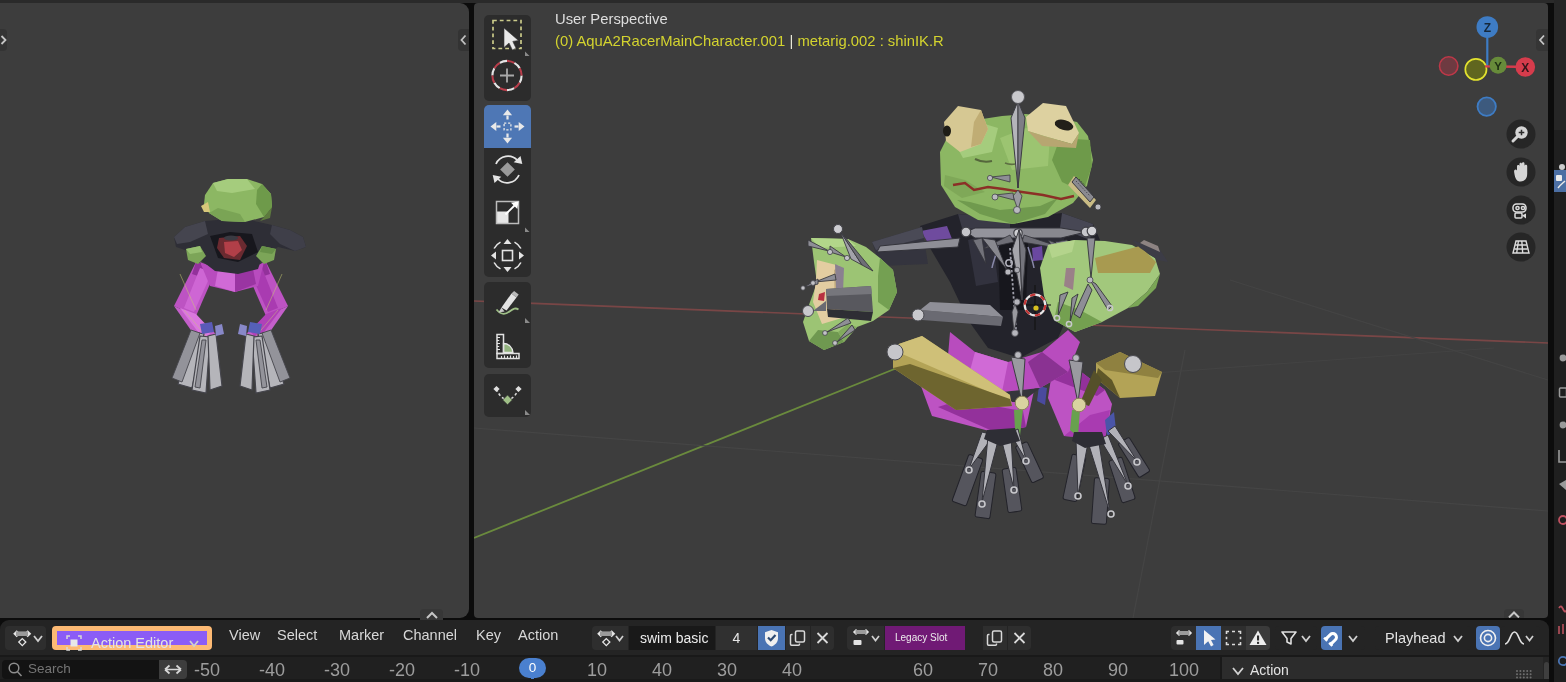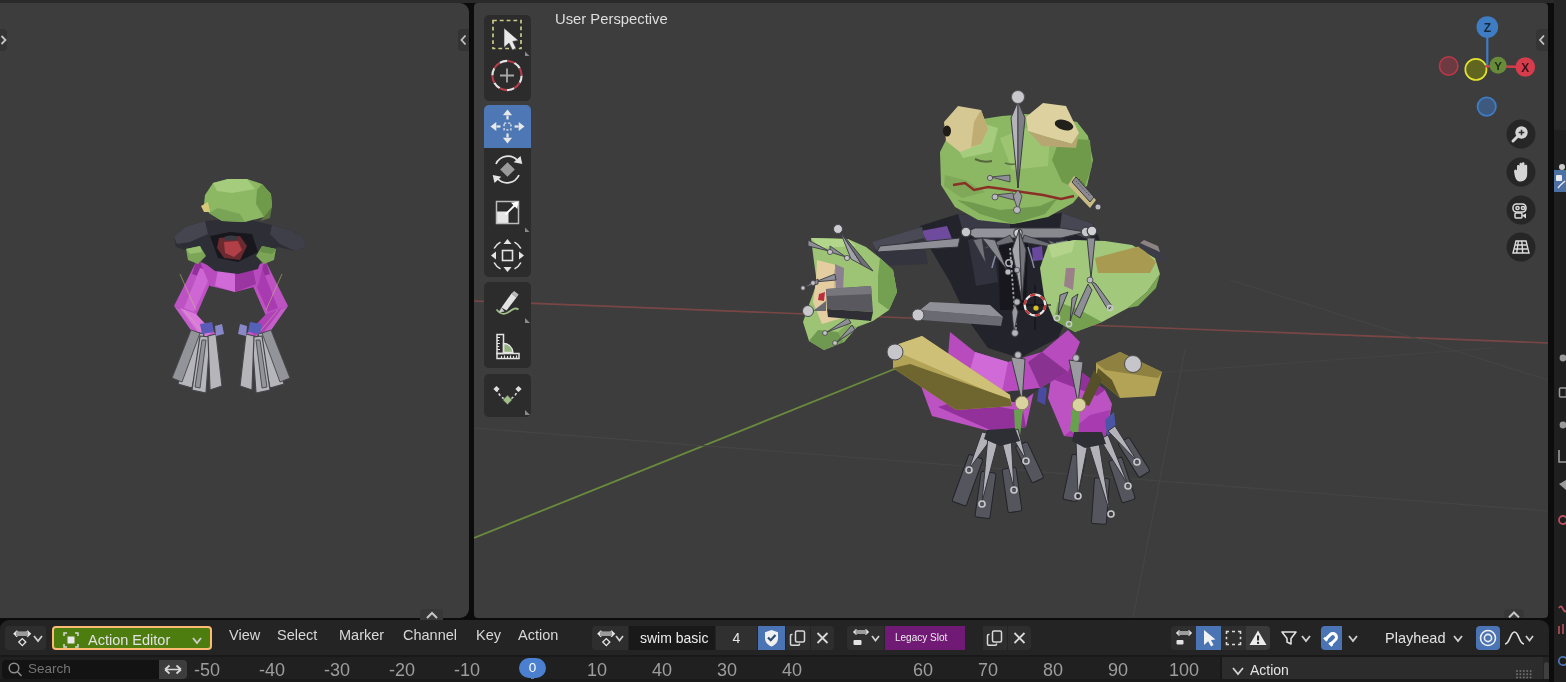--- a/index.html
+++ b/index.html
@@ -100,20 +100,21 @@
   <svg class="abs" style="left:0;top:0;" width="1074" height="615" viewBox="0 0 1074 615">
     <line x1="0" y1="298" x2="1074" y2="340" stroke="#8e4a4a" stroke-width="1.6" opacity="0.75"></line>
     <line x1="0" y1="535" x2="423" y2="365" stroke="#6d8f3d" stroke-width="1.8" opacity="0.95"></line>
     <line x1="0" y1="425" x2="1074" y2="508" stroke="#454545" stroke-width="1.2"></line>
     <line x1="659" y1="615" x2="711" y2="347" stroke="#454545" stroke-width="1.2"></line>
     <line x1="756" y1="277" x2="1074" y2="377" stroke="#444444" stroke-width="1.1"></line>
     <line x1="640" y1="373" x2="1020" y2="345" stroke="#434343" stroke-width="1.1"></line>
   </svg>
 
   <div class="abs" style="left:81px;top:8px;font-size:14.8px;color:#dedede;">User Perspective</div>
+  <div class="abs" style="left:81px;top:30px;font-size:14.8px;color:#d3d32f;">(0) AquA2RacerMainCharacter.001 <span style="color:#e8e8d8">|</span> metarig.002 : shinIK.R</div>
 
   <div class="abs" id="frogmain" style="left:286px;top:77px;">
   <svg width="440" height="460" viewBox="0 0 440 460">
 
     <g fill="#55555d" stroke="#23232a" stroke-width="1">
       <rect x="200" y="375" width="15" height="50" rx="2" transform="rotate(20 207 400)"></rect>
       <rect x="218" y="392" width="15" height="46" rx="2" transform="rotate(8 225 415)"></rect>
       <rect x="245" y="388" width="14" height="44" rx="2" transform="rotate(-8 252 410)"></rect>
       <rect x="263" y="362" width="13" height="40" rx="2" transform="rotate(-25 270 382)"></rect>
       <rect x="308" y="375" width="14" height="46" rx="2" transform="rotate(12 315 395)"></rect>
@@ -491,21 +492,21 @@
         <g transform="translate(8,4)">
           <rect x="1.2" y="1.2" width="5" height="5" transform="rotate(45 3.7 3.7)" fill="#e4e4e4"></rect>
           <rect x="12.2" y="1.2" width="5" height="5" transform="rotate(45 14.7 3.7)" fill="#e4e4e4"></rect>
           <rect x="3" y="1.4" width="12" height="4.6" fill="#9b9b9b"></rect>
           <rect x="6.8" y="9.6" width="5" height="5" transform="rotate(45 9.3 12.1)" fill="none" stroke="#e4e4e4" stroke-width="1.3"></rect>
         </g>
         <path d="M29 10 l4 5 l4 -5" stroke="#cfcfcf" stroke-width="1.8" fill="none"></path>
       </svg>
   </div>
 
-  <div class="widget" style="left:52px;width:160px;background:#4d7c0f;border:2px solid #fdba74;box-sizing:border-box;text-align:center;">
+  <div class="widget" style="left:52px;width:160px;background:#8b5cf6;border:5px solid #fdba74;box-sizing:border-box;text-align:center;">
     <svg width="24" height="22" style="position:absolute;left:6px;top:1px;">
         <g stroke="#d8d8d8" stroke-width="1.5" fill="none">
           <path d="M4 7 L4 4 L7 4 M15 4 L18 4 L18 7 M18 15 L18 18 L15 18 M7 18 L4 18 L4 15"></path>
           <rect x="7.5" y="7.5" width="7" height="7" fill="#e8e8e8" stroke="none"></rect>
         </g>
       </svg>
     <span style="position:absolute;left:34px;top:4px;font-size:14.5px;color:#e3e3e3;">Action Editor</span>
     <svg width="10" height="24" style="position:absolute;right:8px;top:0;">
         <path d="M1 10 l4 5 l4 -5" stroke="#cfcfcf" stroke-width="1.8" fill="none"></path>
       </svg>

